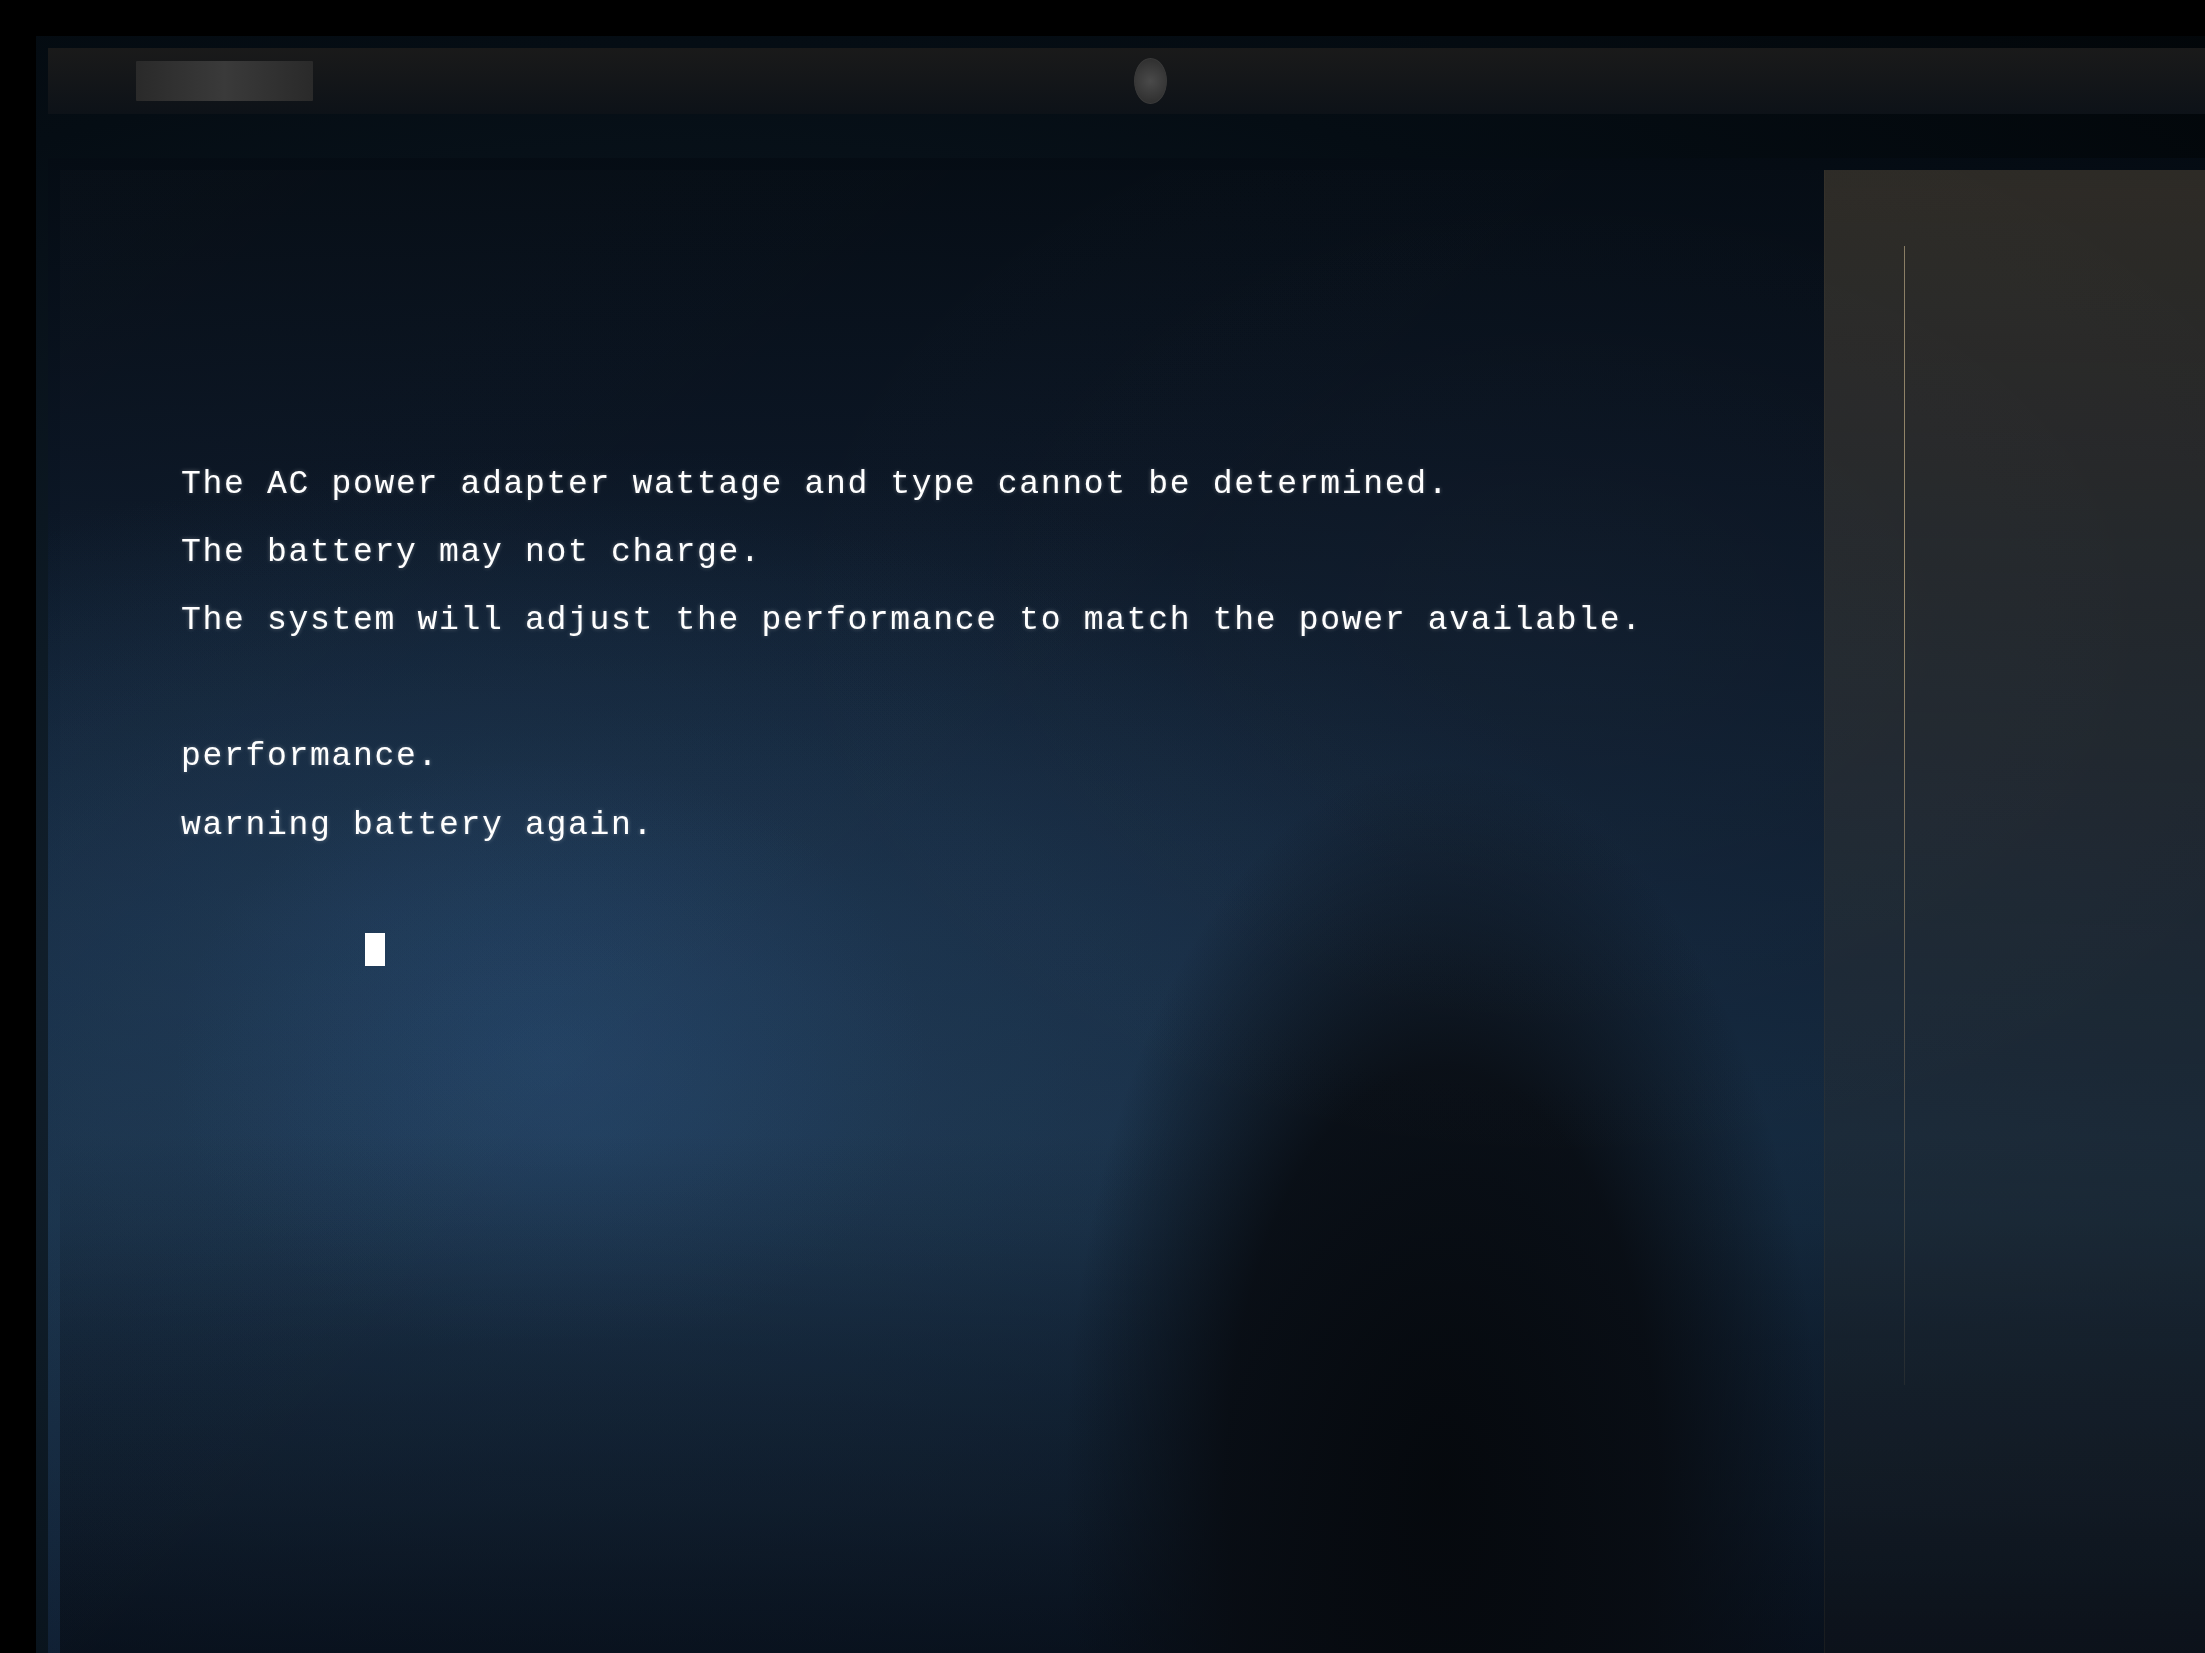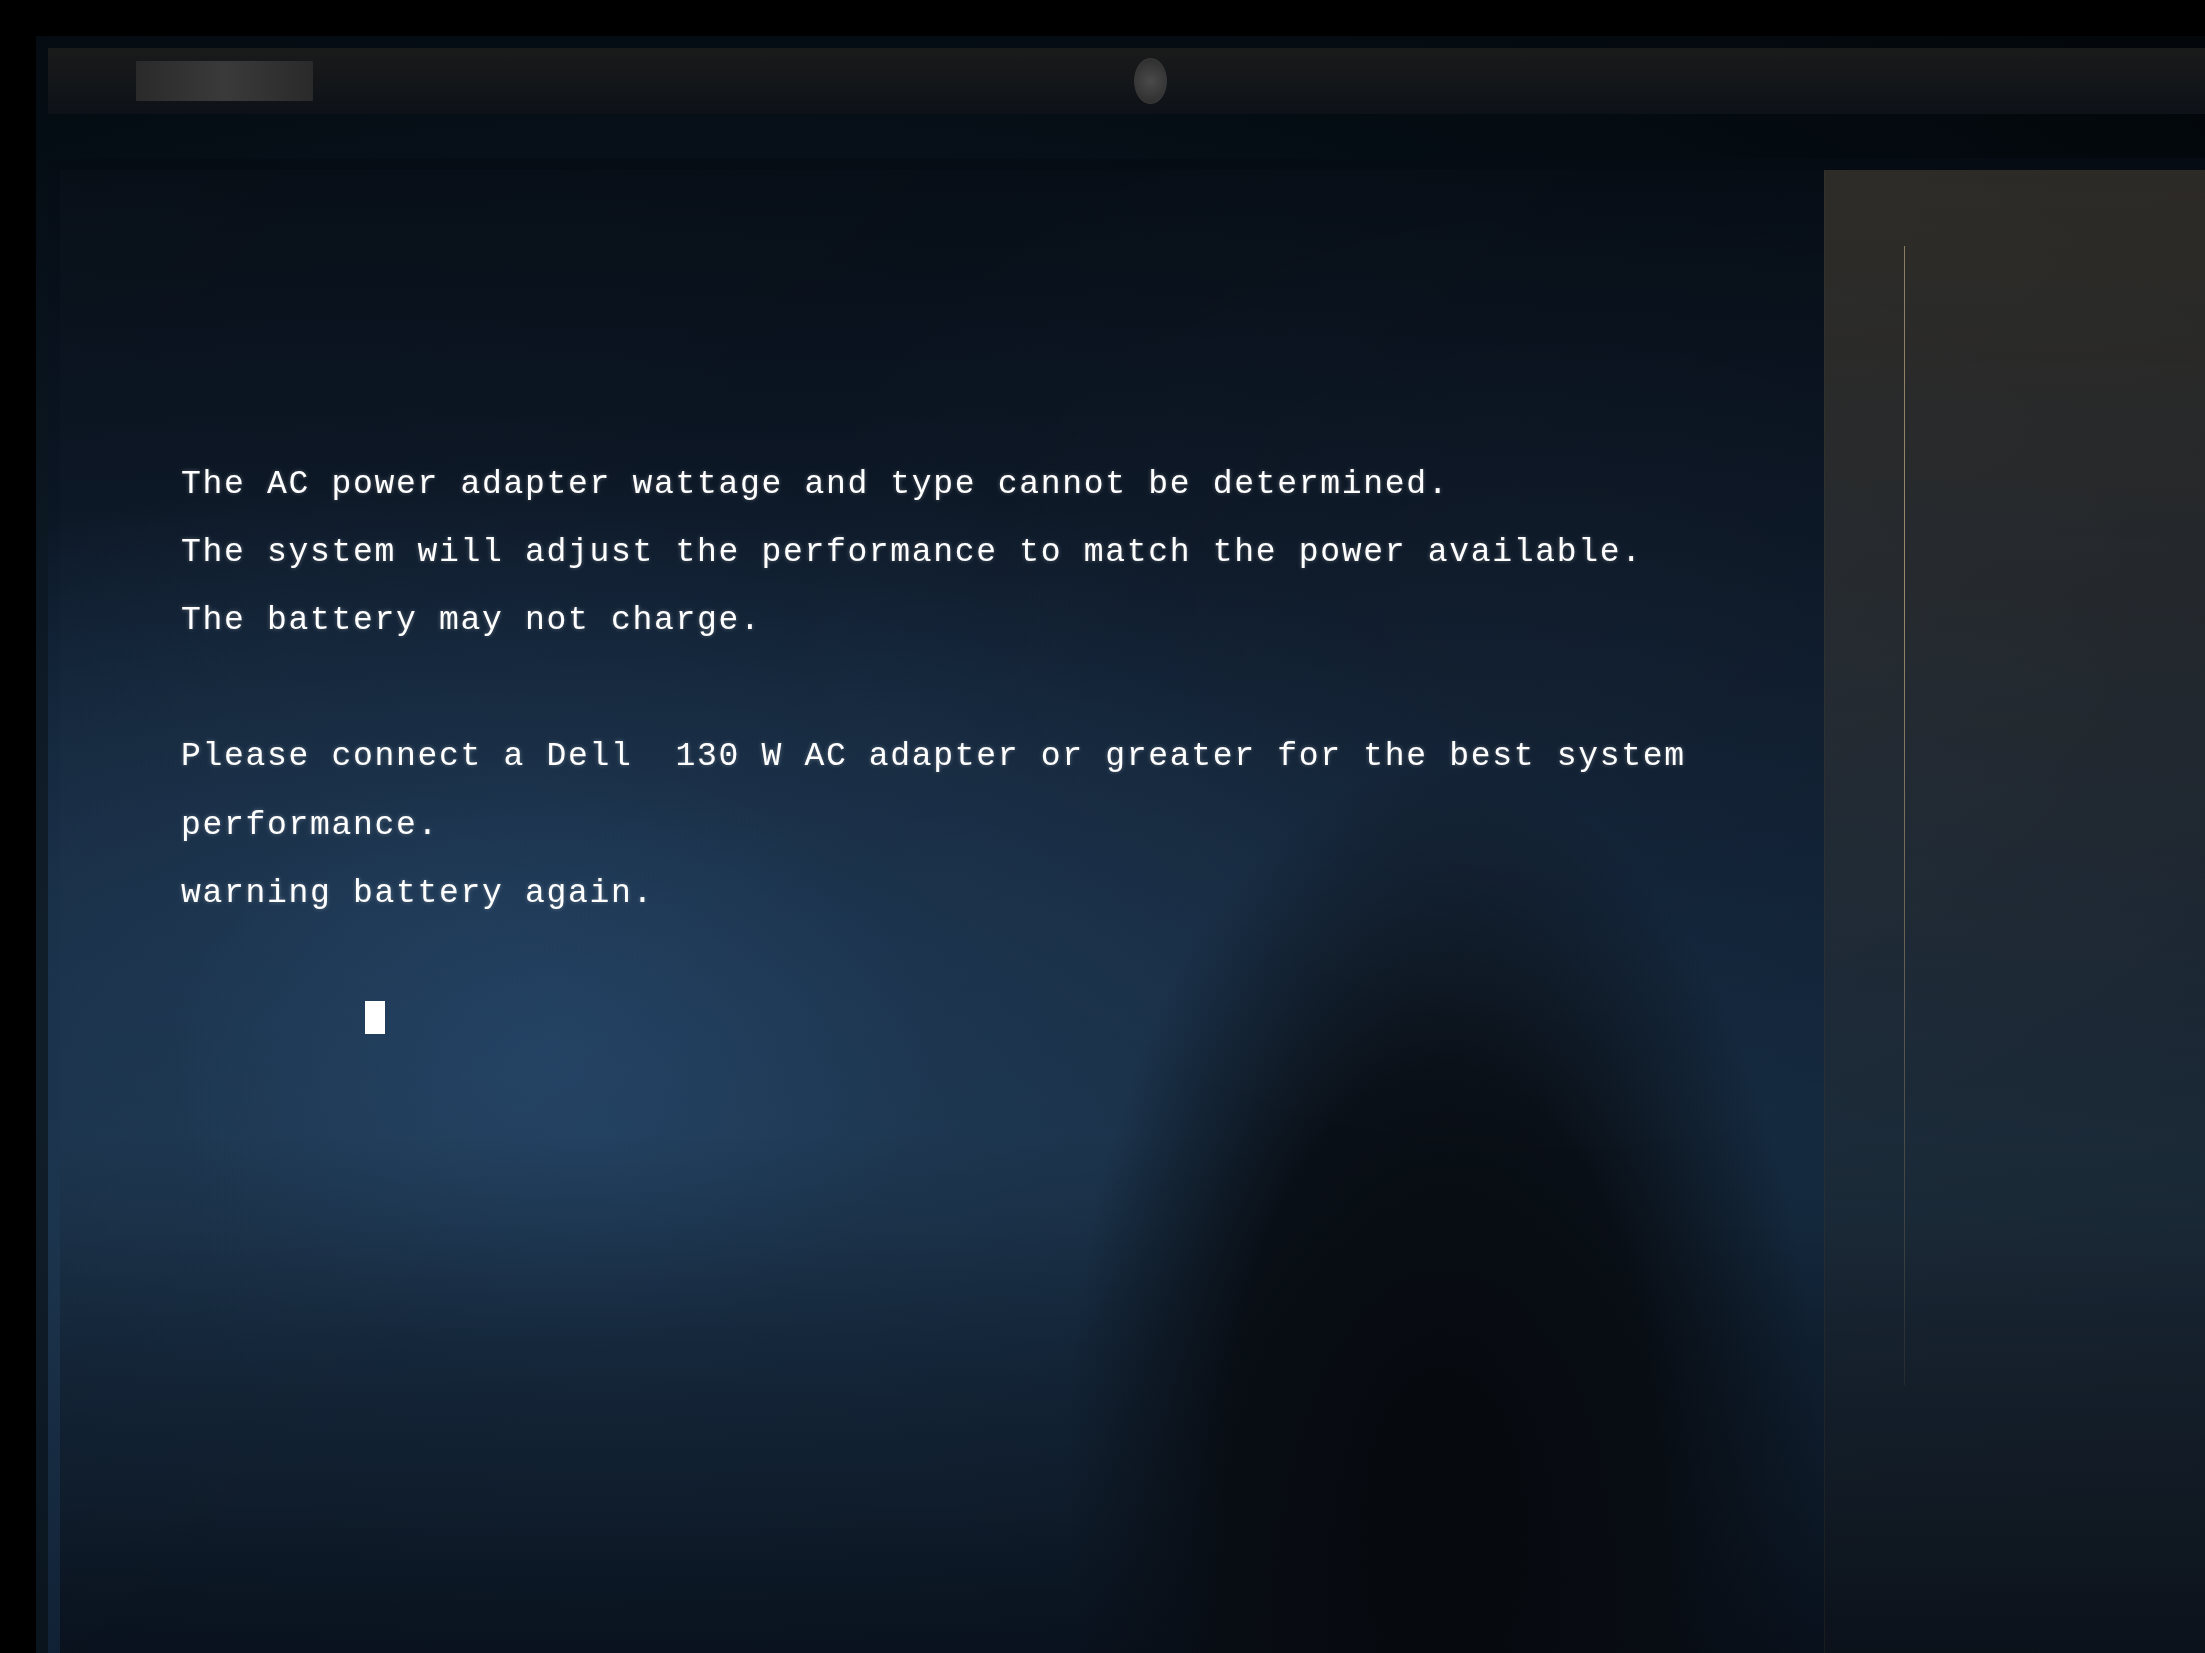--- a/index.html
+++ b/index.html
@@ -221,24 +221,23 @@
     <div class="bottom-area"></div>
 
     <div class="right-panel"></div>
 
     <div class="silhouette"></div>
 
     <div class="screen-reflection"></div>
 
     <div class="bios-text-area">
       <span class="bios-line">The AC power adapter wattage and type cannot be determined.</span>
+      <span class="bios-line">The battery may not charge.</span>
       <span class="bios-line">The system will adjust the performance to match the power available.</span>
-      <span class="bios-line">The battery may not charge.</span>
       <span class="bios-line-blank"></span>
-      <span class="bios-line">Please connect a Dell  130 W AC adapter or greater for the best system</span>
       <span class="bios-line">performance.</span>
       <span class="bios-line">warning battery again.</span>
       <span class="bios-line">
         <span class="cursor"></span>
       </span>
     </div>
 
   </div>
 
 </div>

